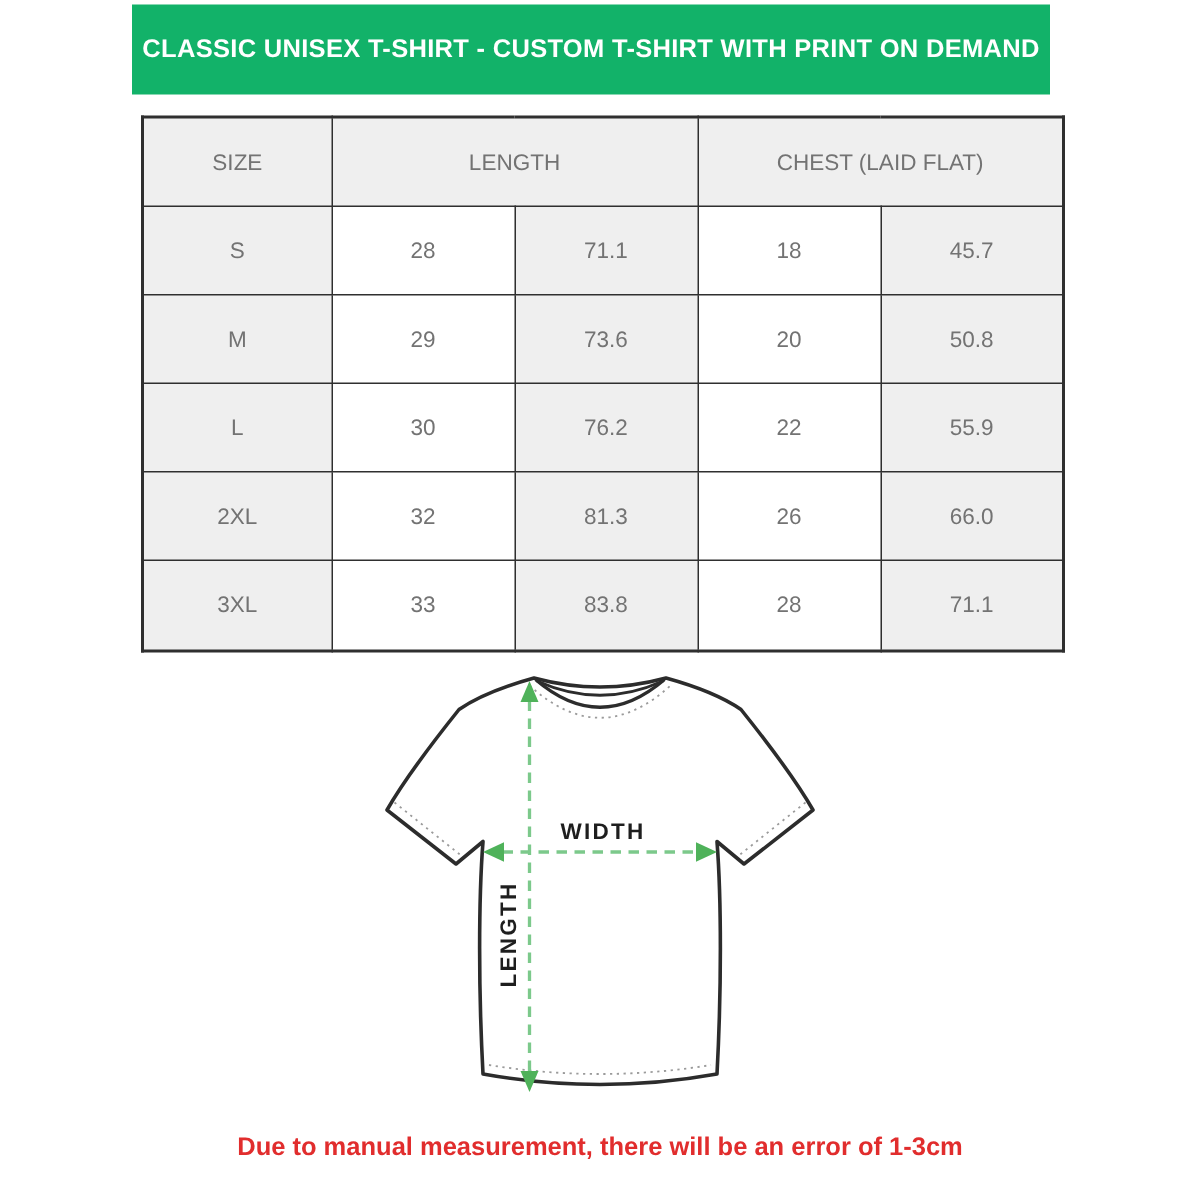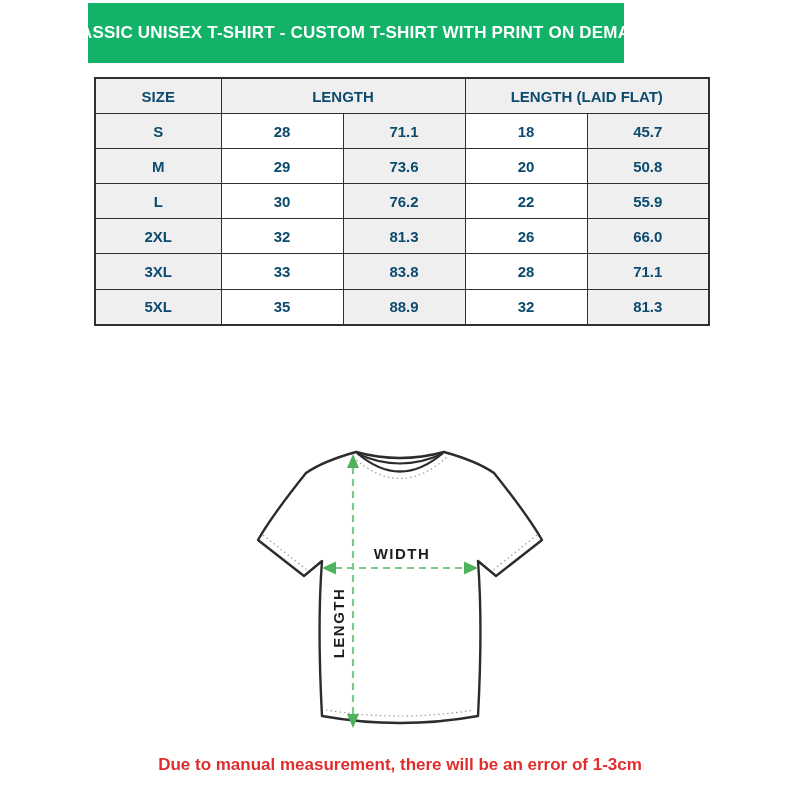--- a/index.html
+++ b/index.html
@@ -2,36 +2,36 @@
 <html><head>
 <meta charset="utf-8">
 <style>
   html,body{margin:0;padding:0;background:#ffffff;}
   #stage{
     position:relative;width:800px;height:800px;background:#ffffff;overflow:hidden;
     font-family:"Liberation Sans","DejaVu Sans",sans-serif;
   }
   
   .banner{
-    position:absolute;left:88px;top:3px;width:536px;height:60px;
+    position:absolute;left:88px;top:3px;width:612px;height:60px;
     background:#12B269;display:flex;align-items:center;justify-content:center;
   }
   .banner span{
     color:#ffffff;font-weight:bold;font-size:17px;letter-spacing:.2px;white-space:nowrap;
   }
   
   .size-table{
     position:absolute;left:94px;top:77px;width:614px;
     border-collapse:collapse;table-layout:fixed;
     border:2px solid #2f2f2f;
   }
   .size-table th,.size-table td{
-    border:1.5px solid #2f2f2f;height:34.1px;padding:0;
+    border:1.5px solid #2f2f2f;height:34.1px;padding:12px;
     text-align:center;vertical-align:middle;
-    font-size:15px;font-weight:bold;color:#0c4a6e;
+    font-size:15px;font-weight:normal;color:#737373;
   }
   .cell-gray{background:#efefef;}
   .cell-white{background:#ffffff;border-radius:14px;}
   
   .shirt-wrap{position:absolute;left:200px;top:420px;width:400px;height:340px;}
   
   .note{
     position:absolute;left:0;top:755px;width:800px;text-align:center;
     font-weight:bold;font-size:17px;color:#E12D2D;
   }
@@ -50,21 +50,21 @@
       <col style="width:126px">
         <col style="width:122px">
         <col style="width:122px">
       <col style="width:122px">
         <col style="width:122px">
     </colgroup>
     <tbody>
         <tr>
       <th class="cell-gray">SIZE</th>
       <th class="cell-gray" colspan="2">LENGTH</th>
-      <th class="cell-gray" colspan="2">LENGTH (LAID FLAT)</th>
+      <th class="cell-gray" colspan="2">CHEST (LAID FLAT)</th>
     </tr>
     <tr>
       <td class="cell-gray">S</td>
       <td class="cell-white">28</td>
       <td class="cell-gray">71.1</td>
       <td class="cell-white">18</td>
       <td class="cell-gray">45.7</td>
     </tr>
     <tr>
       <td class="cell-gray">M</td>
@@ -86,27 +86,20 @@
       <td class="cell-gray">81.3</td>
       <td class="cell-white">26</td>
       <td class="cell-gray">66.0</td>
     </tr>
     <tr>
       <td class="cell-gray">3XL</td>
       <td class="cell-white">33</td>
       <td class="cell-gray">83.8</td>
       <td class="cell-white">28</td>
       <td class="cell-gray">71.1</td>
-    </tr>
-    <tr>
-      <td class="cell-gray">5XL</td>
-      <td class="cell-white">35</td>
-      <td class="cell-gray">88.9</td>
-      <td class="cell-white">32</td>
-      <td class="cell-gray">81.3</td>
     </tr>
   </tbody>
     </table>
 
   <div class="shirt-wrap">
     <svg width="400" height="340" viewBox="0 0 400 340" xmlns="http://www.w3.org/2000/svg">
 
       <g>
         <path d="M 156 32
                  C 138 37 119 44 106 53

